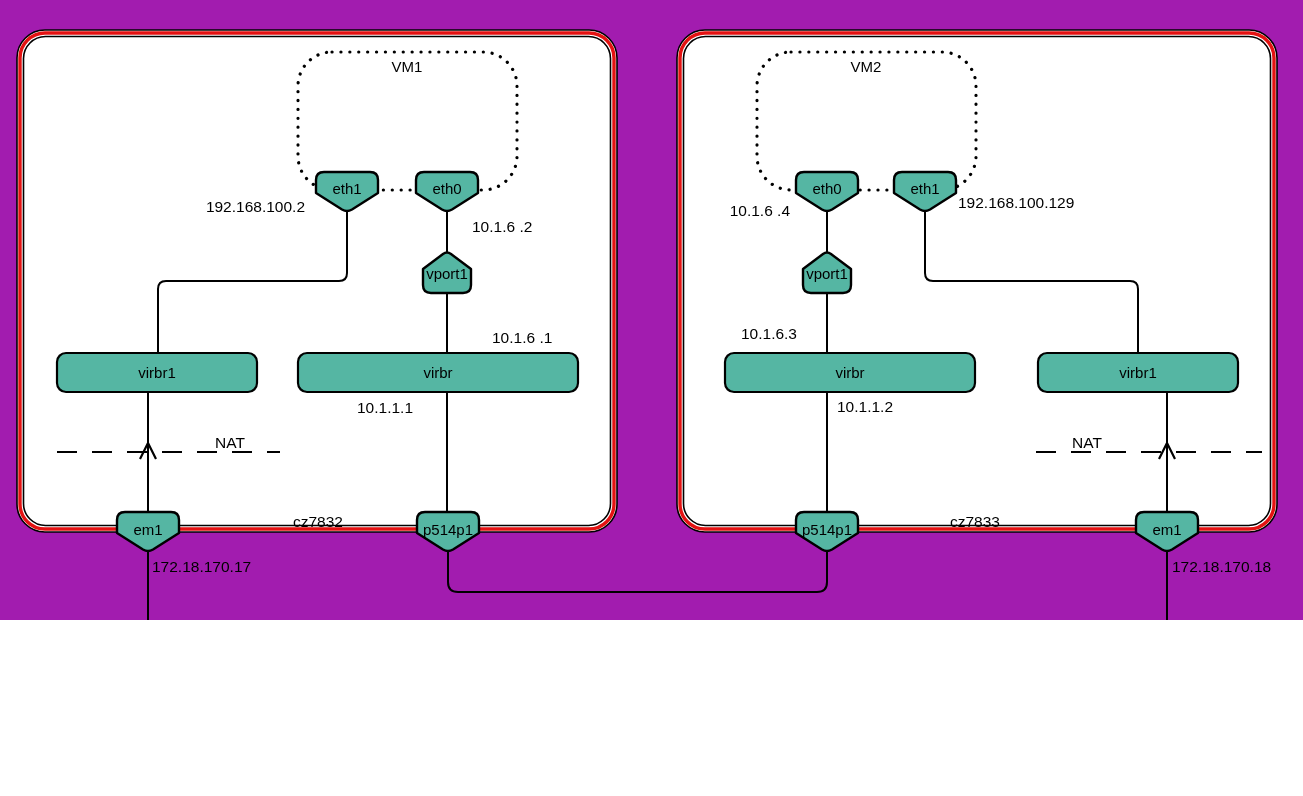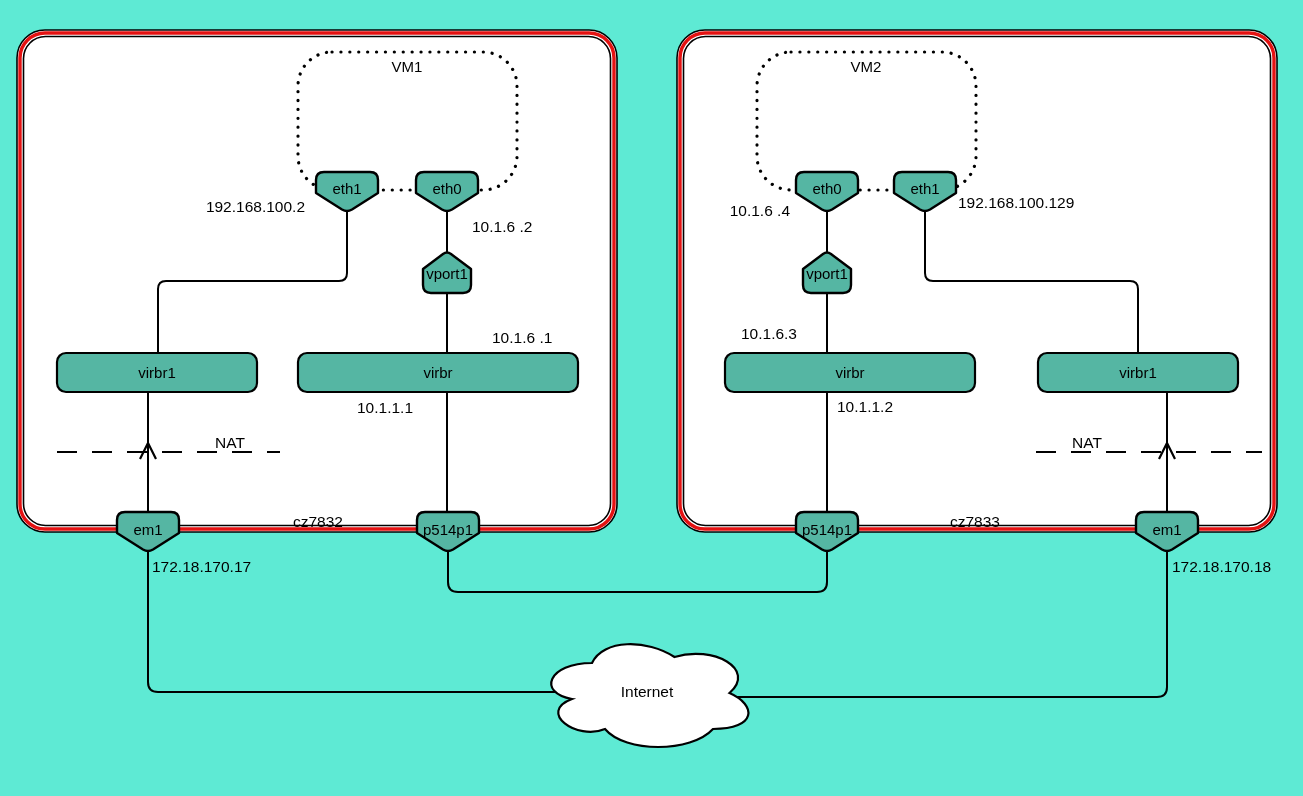--- a/index.html
+++ b/index.html
@@ -1,16 +1,16 @@
 <!DOCTYPE html>
 <html><head>
 <meta charset="utf-8">
 <style>
   html,body{margin:0;padding:0;background:#ffffff;}
-  .stage{width:1303px;height:796px;position:relative;background:#5eead4;
+  .stage{width:1303px;height:620px;position:relative;background:#a21caf;
          font-family:"Liberation Sans", sans-serif;}
   svg{display:block;}
   text{fill:#000000;font-family:"Liberation Sans","DejaVu Sans",sans-serif;}
   .node-label{font-size:15px;}
   .ip-label{font-size:15.5px;}
   .vm-label{font-size:15px;}
 </style>
 </head>
 <body>
 

